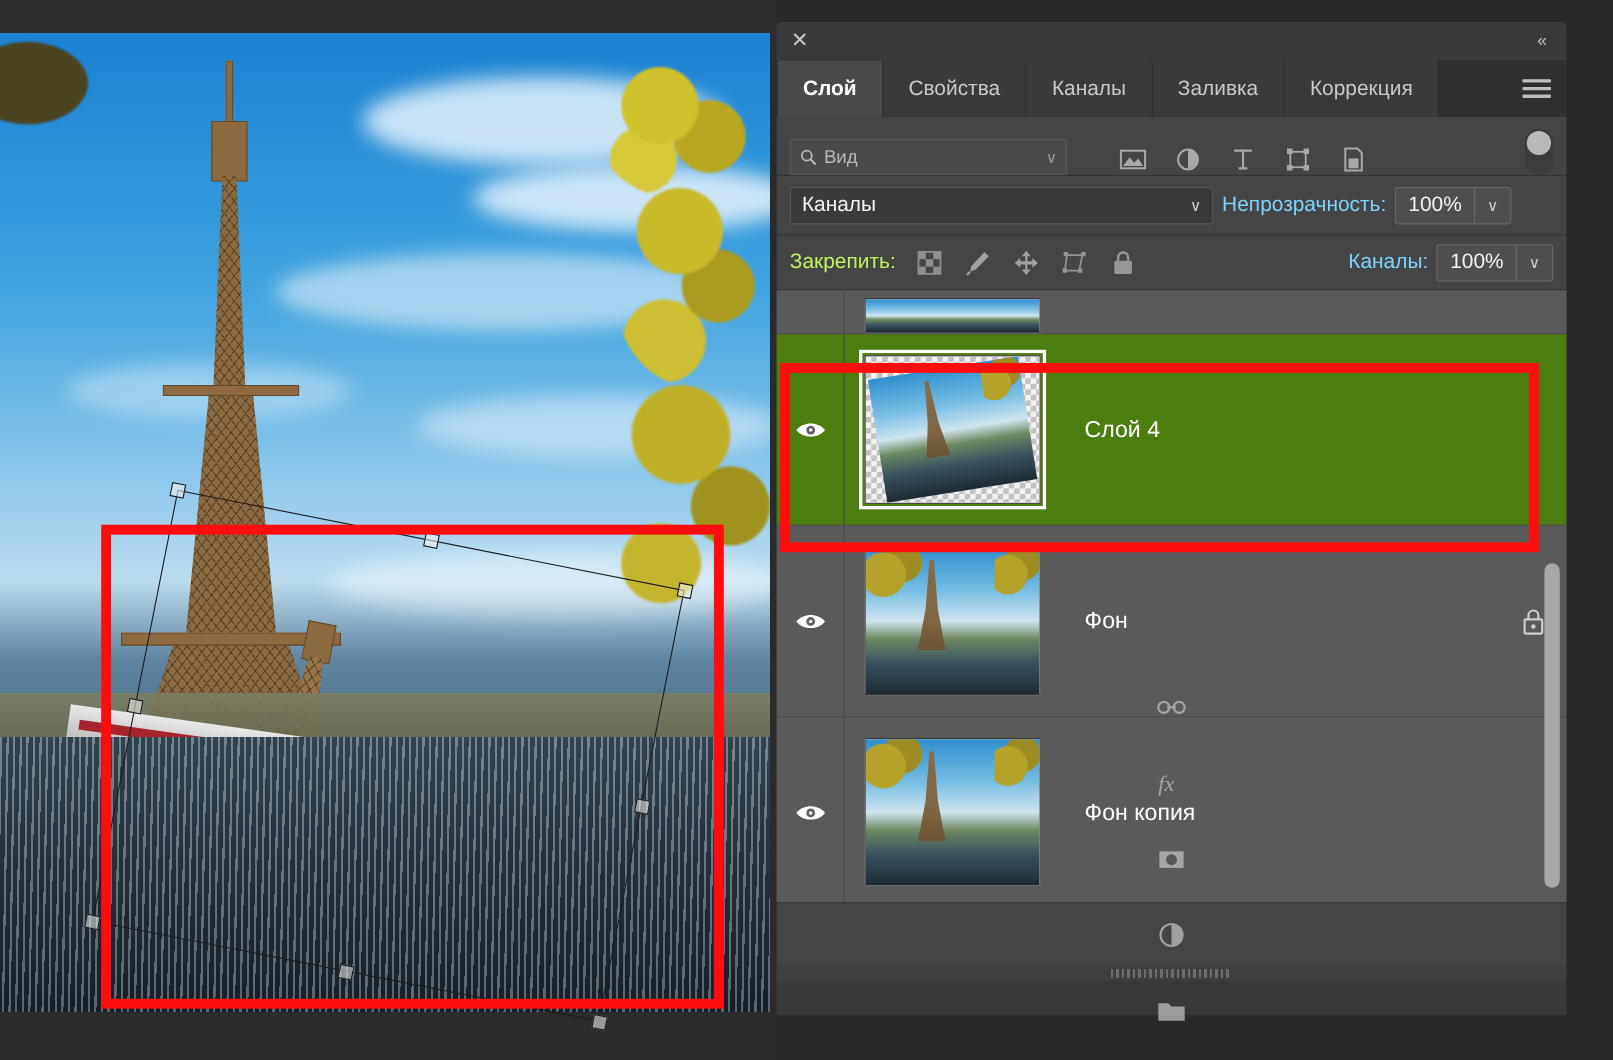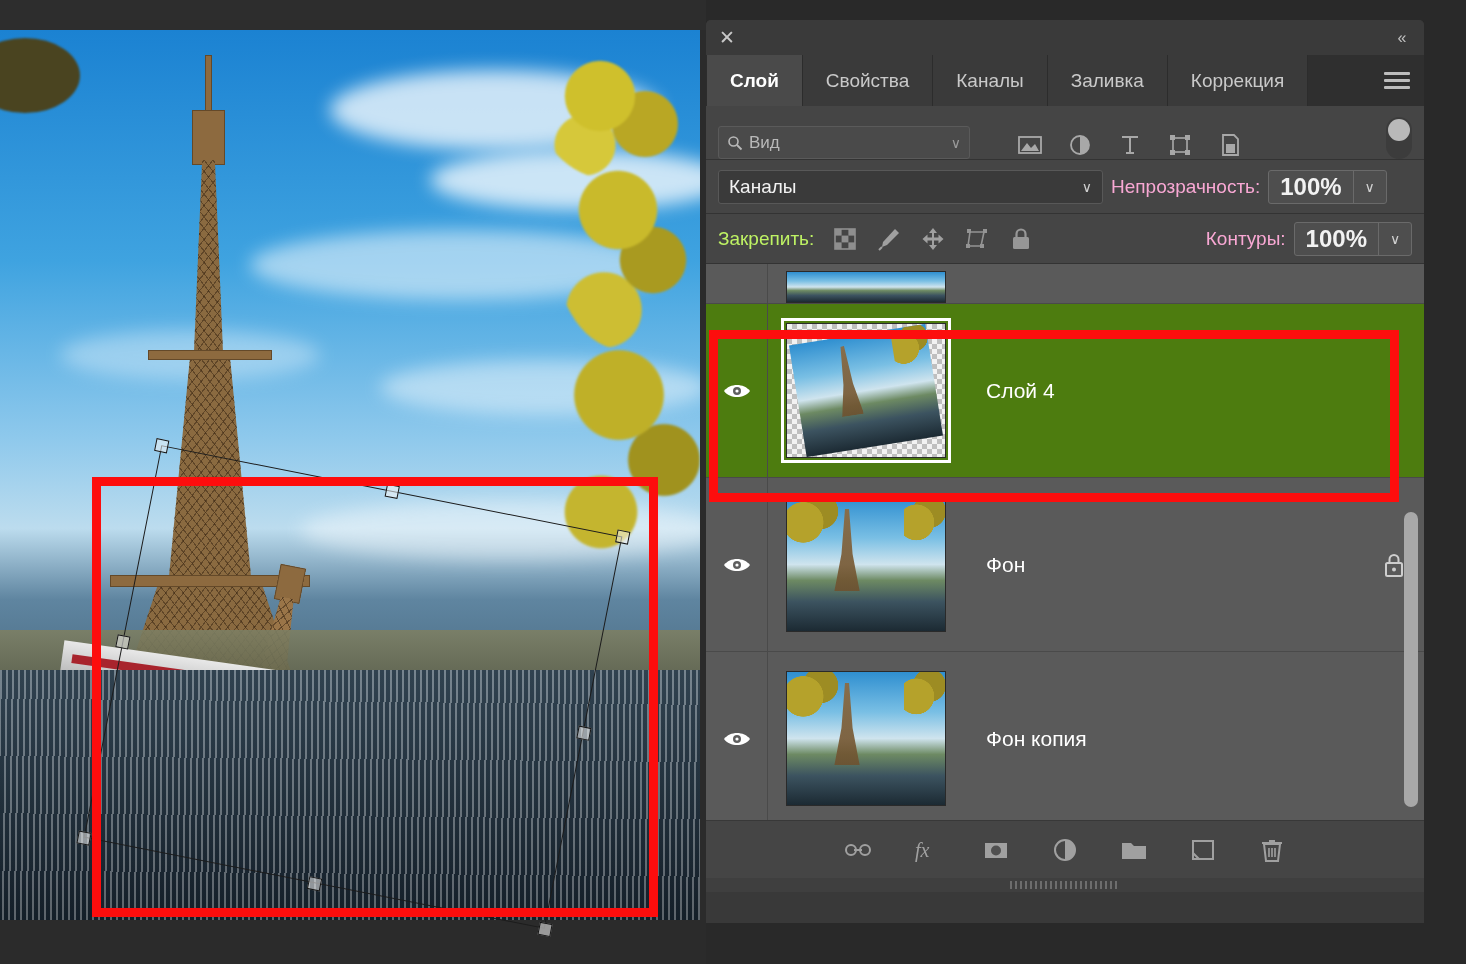--- a/index.html
+++ b/index.html
@@ -132,26 +132,26 @@
   #blend-row {
     height: 54px; background:#454545; display:flex; align-items:center;
     padding: 0 12px; gap:8px; border-bottom:1px solid #333;
   }
   #blend-select {
     width: 385px; height: 34px; background:#3a3a3a; border:1px solid #585858;
     border-radius:3px; color:#f2f2f2; font-size:19px;
     display:flex; align-items:center; padding:0 10px; cursor:pointer;
   }
   #blend-select .cv { margin-left:auto; color:#cfcfcf; font-size:14px; }
-  .rowlabel { color:#f9a8d4; font-size:19px; white-space:nowrap; }
+  .rowlabel { color:#7dd3fc; font-size:19px; white-space:nowrap; }
   .numbox {
     height:34px; background:#4e4e4e; border:1px solid #6a6a6a; border-radius:3px;
     display:flex; align-items:center; cursor:text;
   }
-  .numbox .val { color:#f2f2f2; font-size:24px; padding:0 11px;font-weight:bold; }
+  .numbox .val { color:#f2f2f2; font-size:19px; padding:0 11px; }
   .numbox .stepper {
     width:33px; height:100%; border-left:1px solid #6a6a6a;
     display:flex; align-items:center; justify-content:center;
     color:#d0d0d0; font-size:14px; cursor:pointer;
   }
 
   
   #lock-row {
     height:50px; background:#454545; display:flex; align-items:center;
     padding:0 12px; gap:18px; border-bottom:1px solid #333;
@@ -213,21 +213,21 @@
     border:9px solid #fd0d0d; pointer-events:none; z-index:5;
   }
   #vscroll {
     position:absolute; right:6px; top:248px; width:14px; height:295px;
     background:#a8a8a8; border-radius:7px;
   }
 
   
   #panel-bottom {
     height: 58px; background:#454545; display:flex; align-items:center;
-    justify-content:center; gap:37px; border-top:1px solid #383838;
+    justify-content:center; gap:37px; border-top:1px solid #383838;flex-direction:column;
   }
   .bicon { width:32px; height:32px; opacity:.72; cursor:pointer; }
   #resize-grip {
     height:14px; background:#3f3f3f; display:flex; align-items:center; justify-content:center;
   }
   #resize-grip i {
     display:block; width:110px; height:8px;
     background: repeating-linear-gradient(90deg,#6d6d6d 0 2px, transparent 2px 5px);
   }
   svg { display:block; }
@@ -414,21 +414,21 @@
           </svg>
       </span>
       <span class="lockicon">
         <svg width="26" height="26" viewBox="0 0 26 26">
             <rect x="5" y="11" width="16" height="12" rx="1.5" fill="#c2c2c2"></rect>
             <path d="M8.5 11 V8 a4.5 4.5 0 0 1 9 0 V11" fill="none" stroke="#c2c2c2" stroke-width="2.2"></path>
           </svg>
       </span>
 
       <div id="fill-group">
-        <span class="rowlabel">Контуры:</span>
+        <span class="rowlabel">Каналы:</span>
         <div class="numbox">
           <span class="val">100%</span>
           <span class="stepper">∨</span>
         </div>
       </div>
     </div>
 
     <div id="layers-list">
 
       <div class="layer-row partial">

